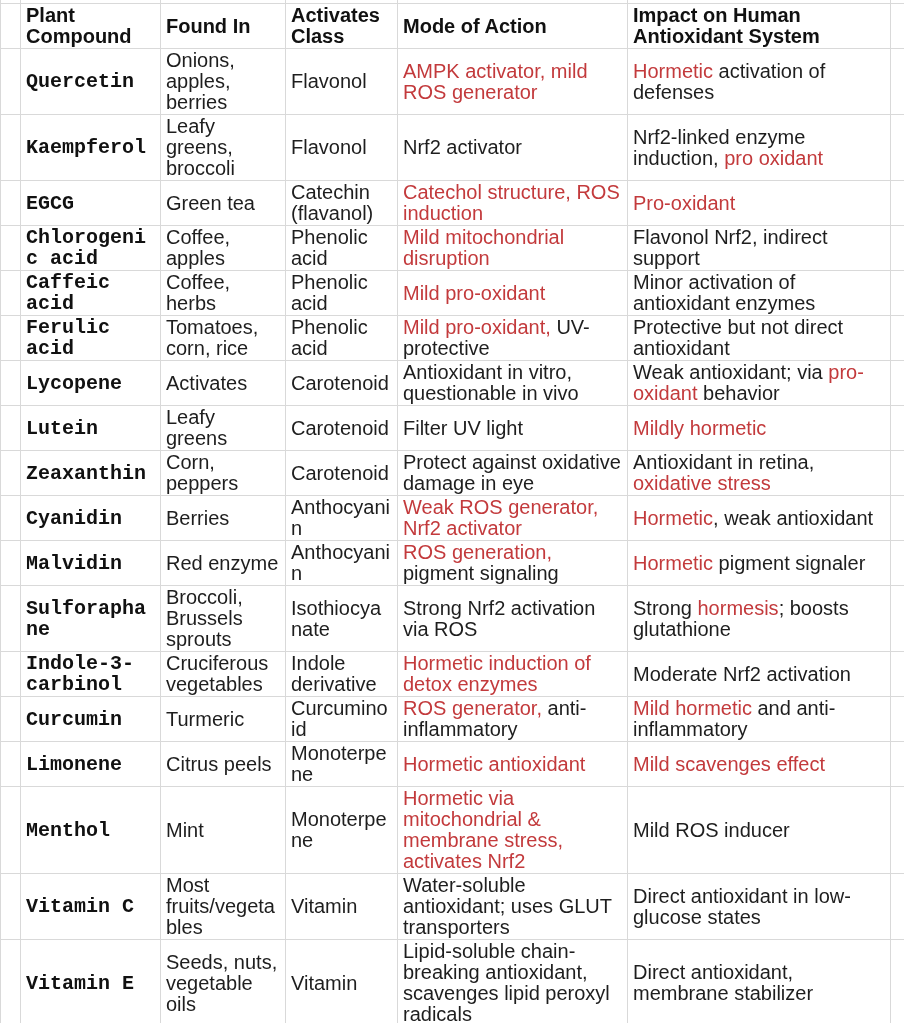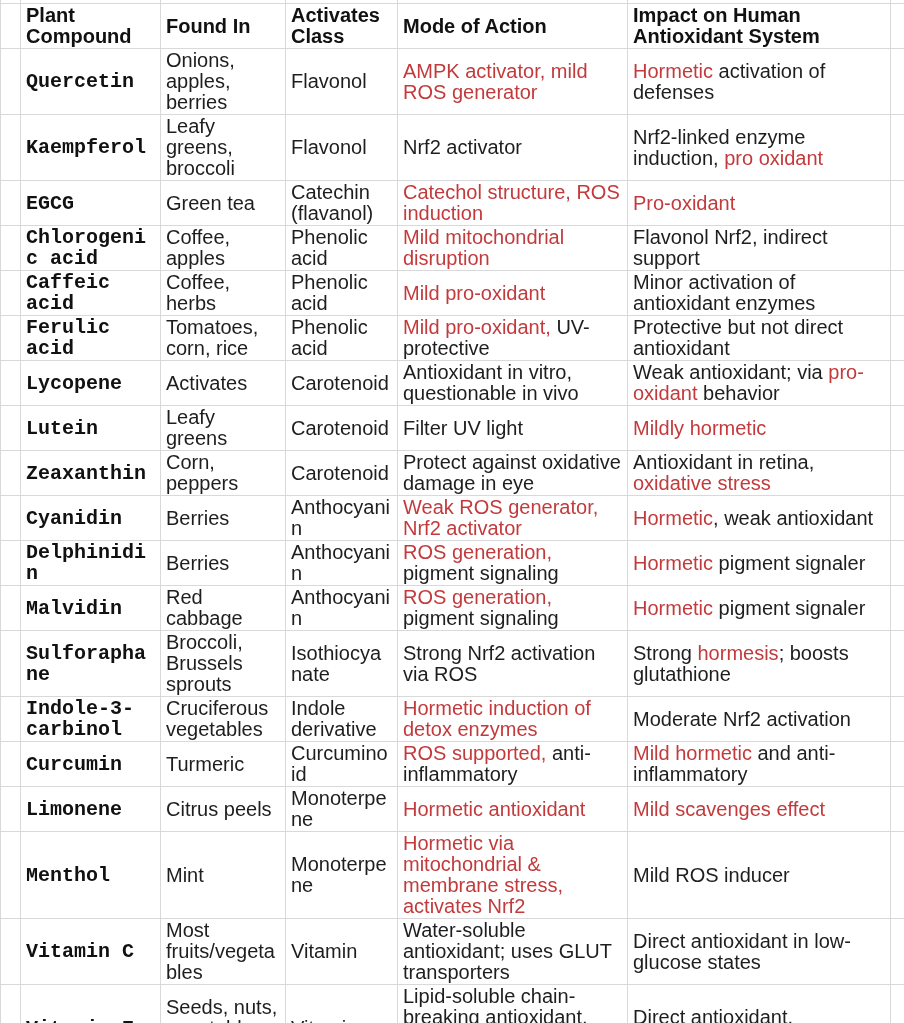--- a/index.html
+++ b/index.html
@@ -134,31 +134,22 @@
         <td class="gutter"></td>
         <td class="compound">Cyanidin</td>
         <td>Berries</td>
         <td>Anthocyanin</td>
         <td><span class="red">Weak ROS generator, Nrf2 activator</span></td>
         <td><span class="red">Hormetic</span><span>, weak antioxidant</span></td>
         <td class="edge"></td>
       </tr>
       <tr>
         <td class="gutter"></td>
-        <td class="compound">Delphinidin</td>
-        <td>Berries</td>
-        <td>Anthocyanin</td>
-        <td><span class="red">ROS generation,</span><span> pigment signaling</span></td>
-        <td><span class="red">Hormetic</span><span> pigment signaler</span></td>
-        <td class="edge"></td>
-      </tr>
-      <tr>
-        <td class="gutter"></td>
         <td class="compound">Malvidin</td>
-        <td>Red cabbage</td>
+        <td>Red enzyme</td>
         <td>Anthocyanin</td>
         <td><span class="red">ROS generation,</span><span> pigment signaling</span></td>
         <td><span class="red">Hormetic</span><span> pigment signaler</span></td>
         <td class="edge"></td>
       </tr>
       <tr>
         <td class="gutter"></td>
         <td class="compound">Sulforaphane</td>
         <td>Broccoli, Brussels sprouts</td>
         <td>Isothiocyanate</td>
@@ -173,21 +164,21 @@
         <td>Indole derivative</td>
         <td><span class="red">Hormetic induction of detox enzymes</span></td>
         <td><span>Moderate Nrf2 activation</span></td>
         <td class="edge"></td>
       </tr>
       <tr>
         <td class="gutter"></td>
         <td class="compound">Curcumin</td>
         <td>Turmeric</td>
         <td>Curcuminoid</td>
-        <td><span class="red">ROS supported,</span><span> anti-inflammatory</span></td>
+        <td><span class="red">ROS generator,</span><span> anti-inflammatory</span></td>
         <td><span class="red">Mild hormetic</span><span> and anti-inflammatory</span></td>
         <td class="edge"></td>
       </tr>
       <tr>
         <td class="gutter"></td>
         <td class="compound">Limonene</td>
         <td>Citrus peels</td>
         <td>Monoterpene</td>
         <td><span class="red">Hormetic antioxidant</span></td>
         <td><span class="red">Mild scavenges effect</span></td>

